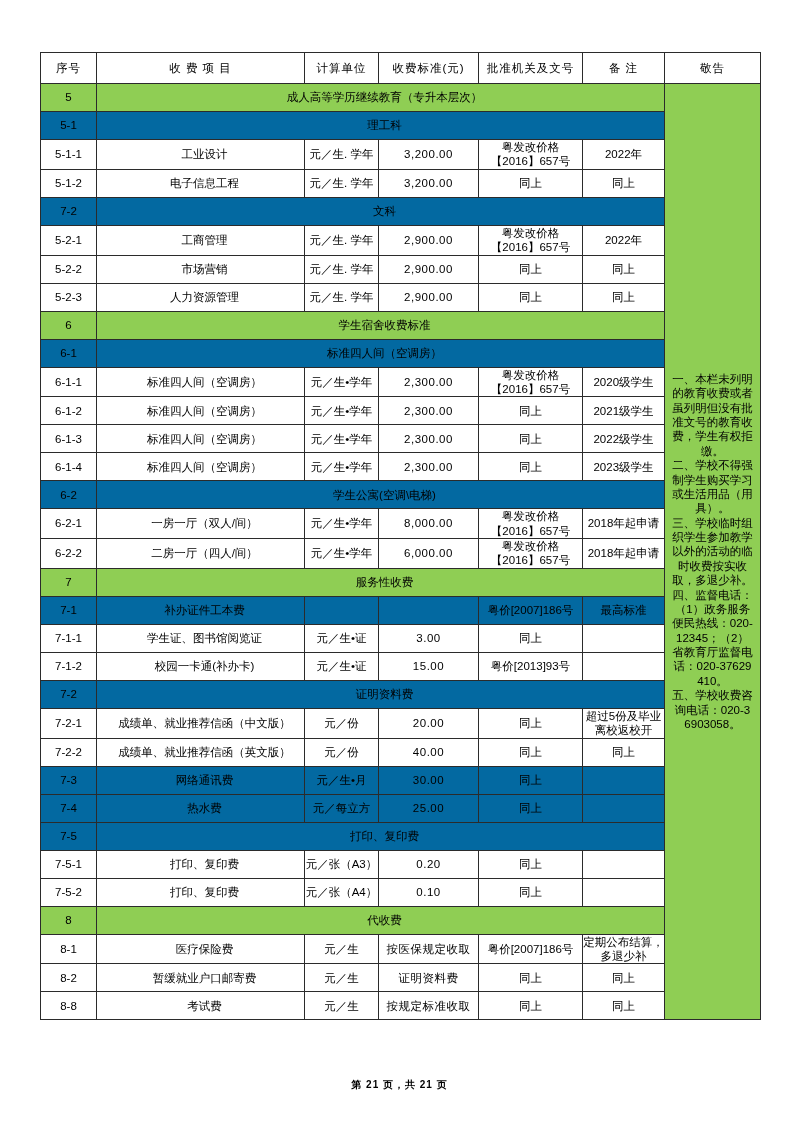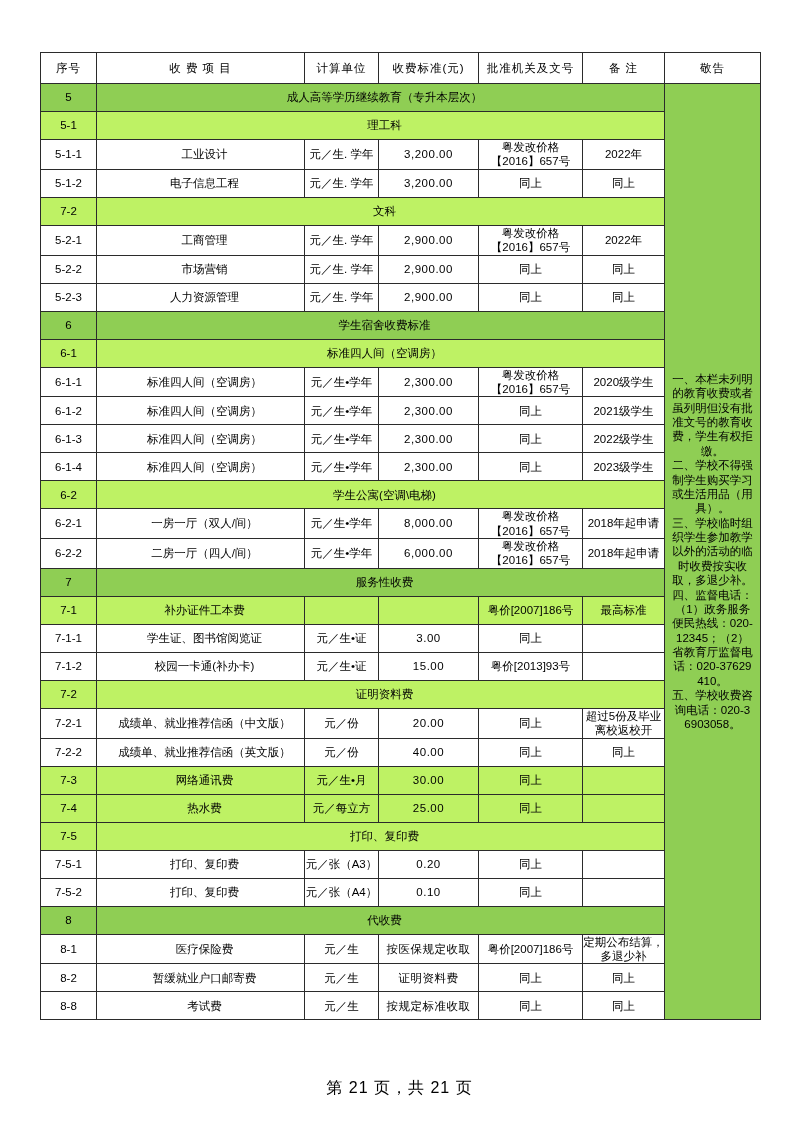--- a/index.html
+++ b/index.html
@@ -47,21 +47,21 @@
   .hdr td {
     height: 30px;
     font-size: 13px;
     letter-spacing: 1px;
   }
   .row-green td {
     background: #8fce54;
     height: 27px;
   }
   .row-blue td {
-    background: #bef264;
+    background: #0369a1;
     height: 27px;
   }
   .row-white td {
     background: #ffffff;
     height: 27px;
   }
   .lvl1 {
     font-size: 13px;
     font-weight: bold;
     text-align: left;
@@ -107,22 +107,23 @@
   .notice-inner {
     white-space: pre-wrap;
     word-break: break-all;
   }
   .footer {
     position: absolute;
     left: 0;
     top: 1078px;
     width: 799px;
     text-align: center;
-    font-size: 16px;
+    font-size: 10px;
     letter-spacing: 1px;
+    font-weight: bold;
   }
 </style>
 </head>
 <body>
 
 <div class="page">
   <table class="fee">
     <colgroup>
       <col class="c0">
         <col class="c1">

